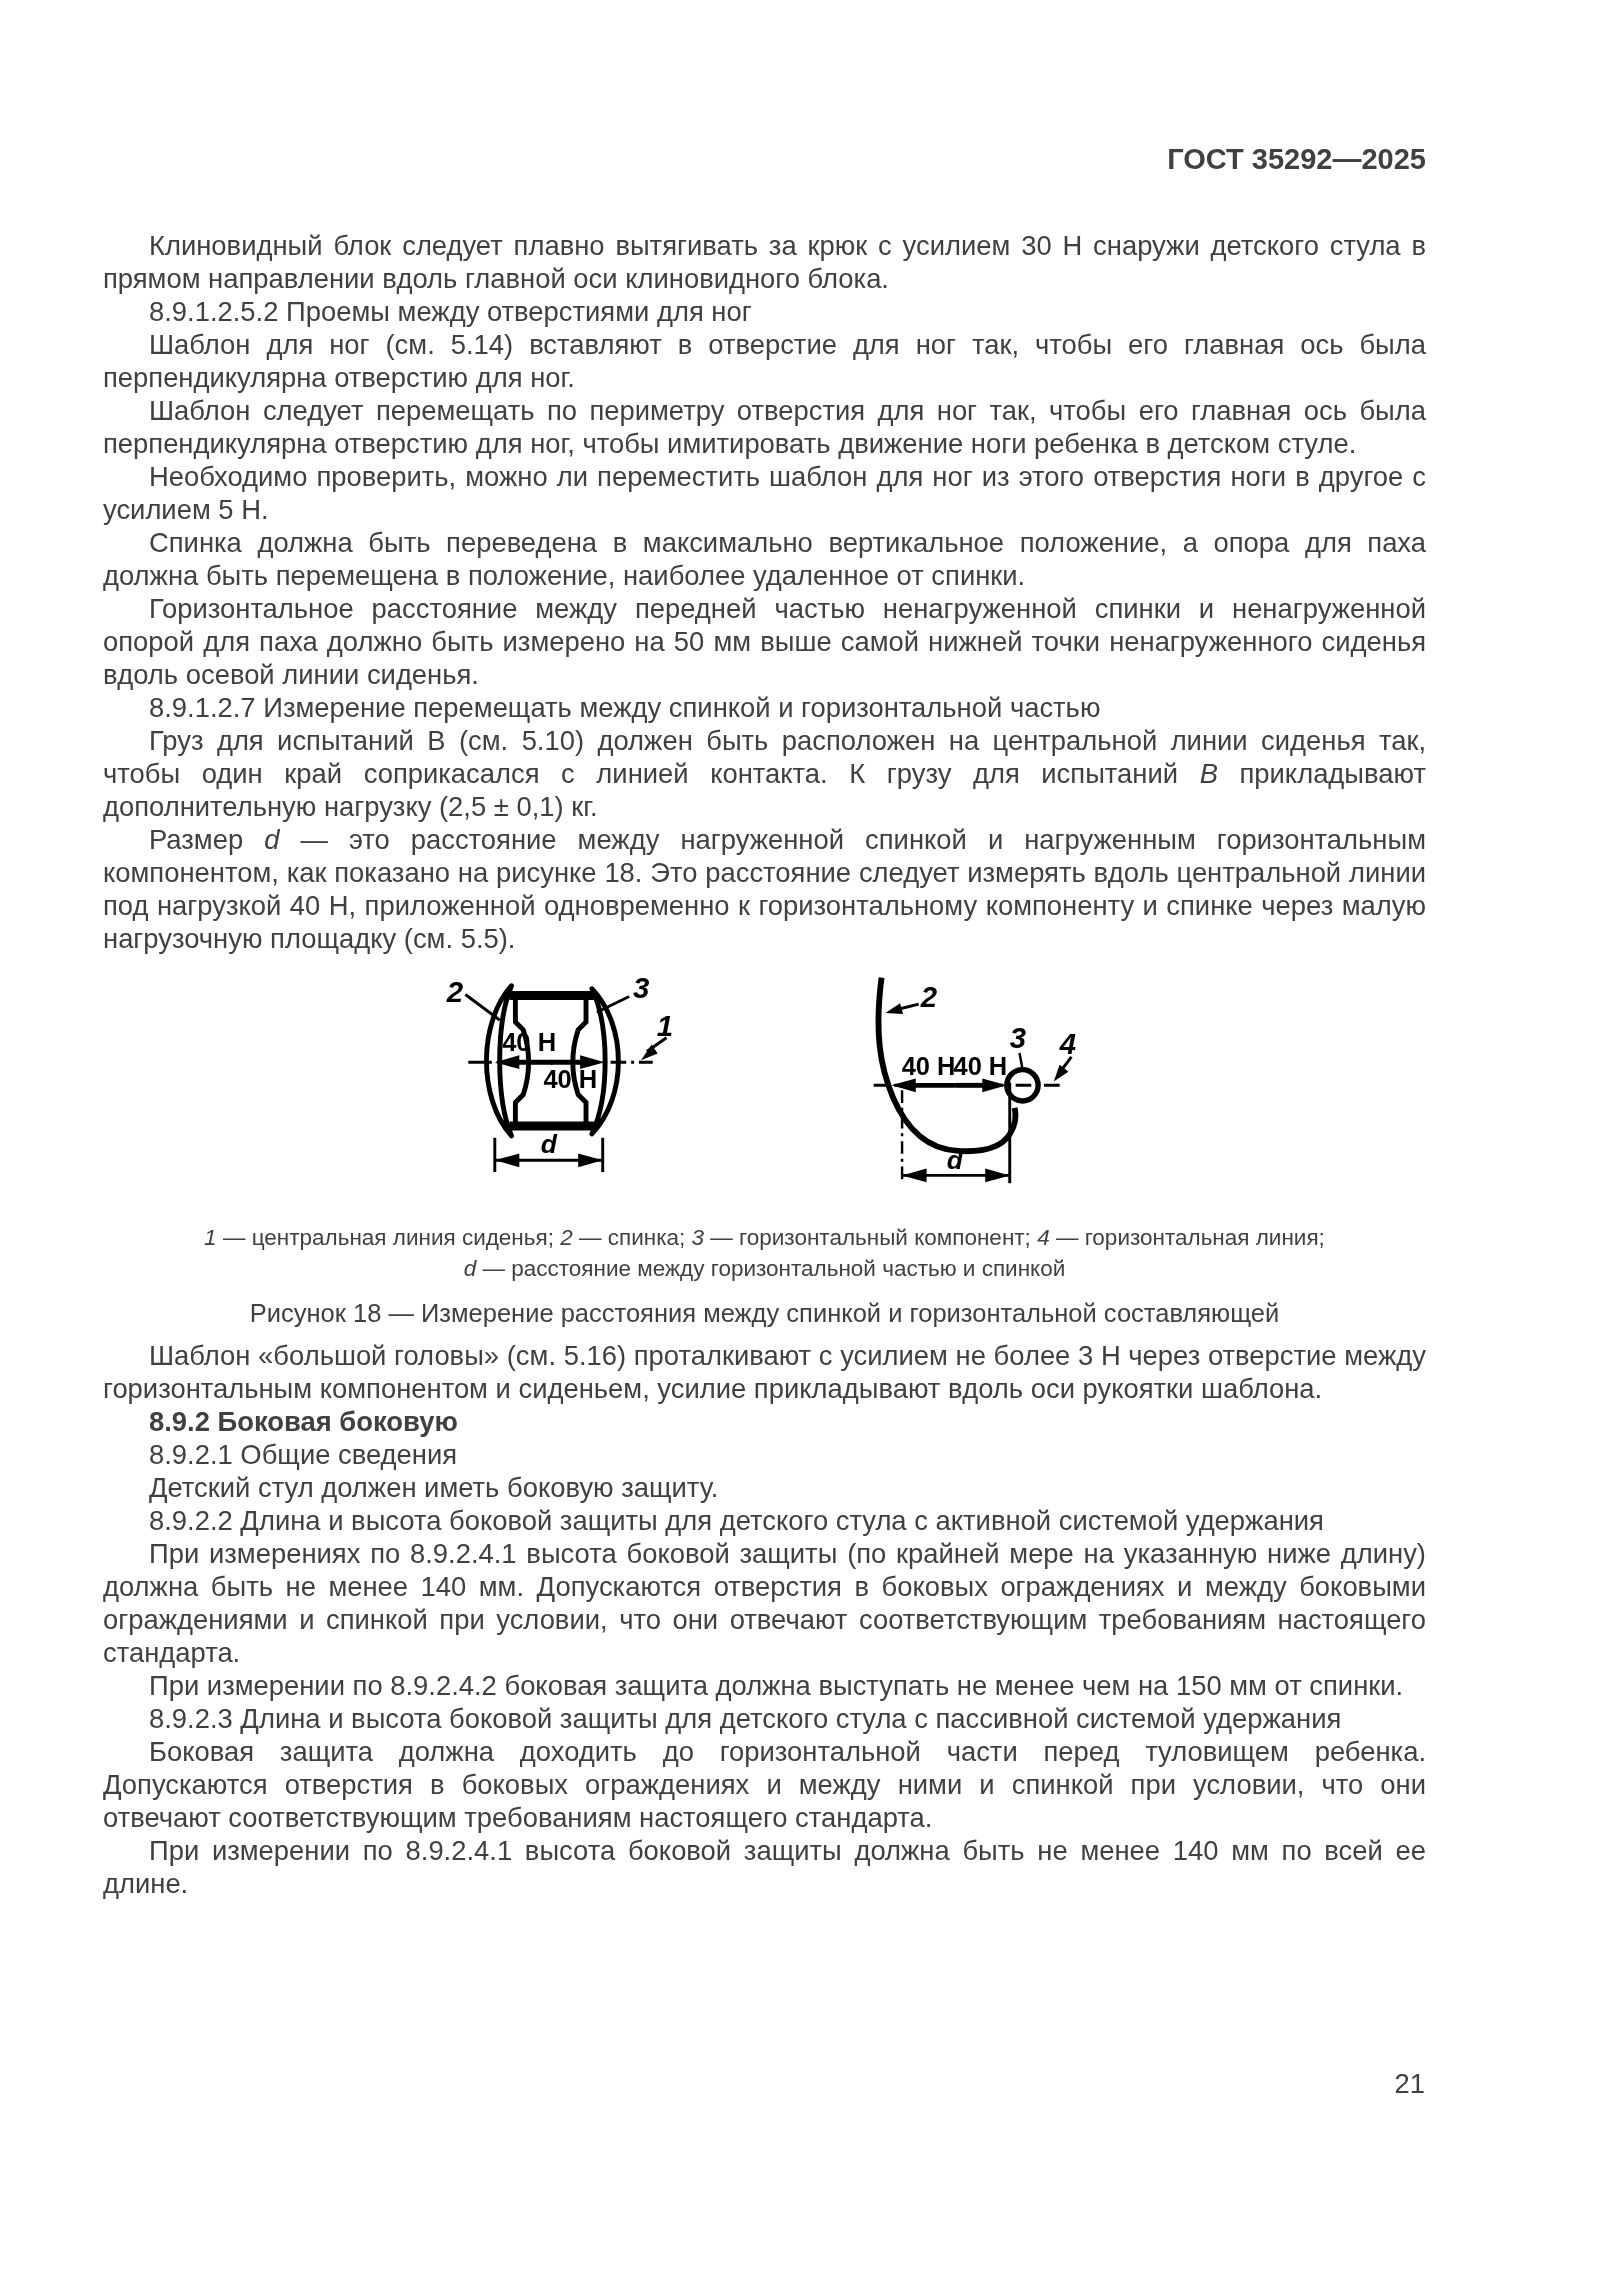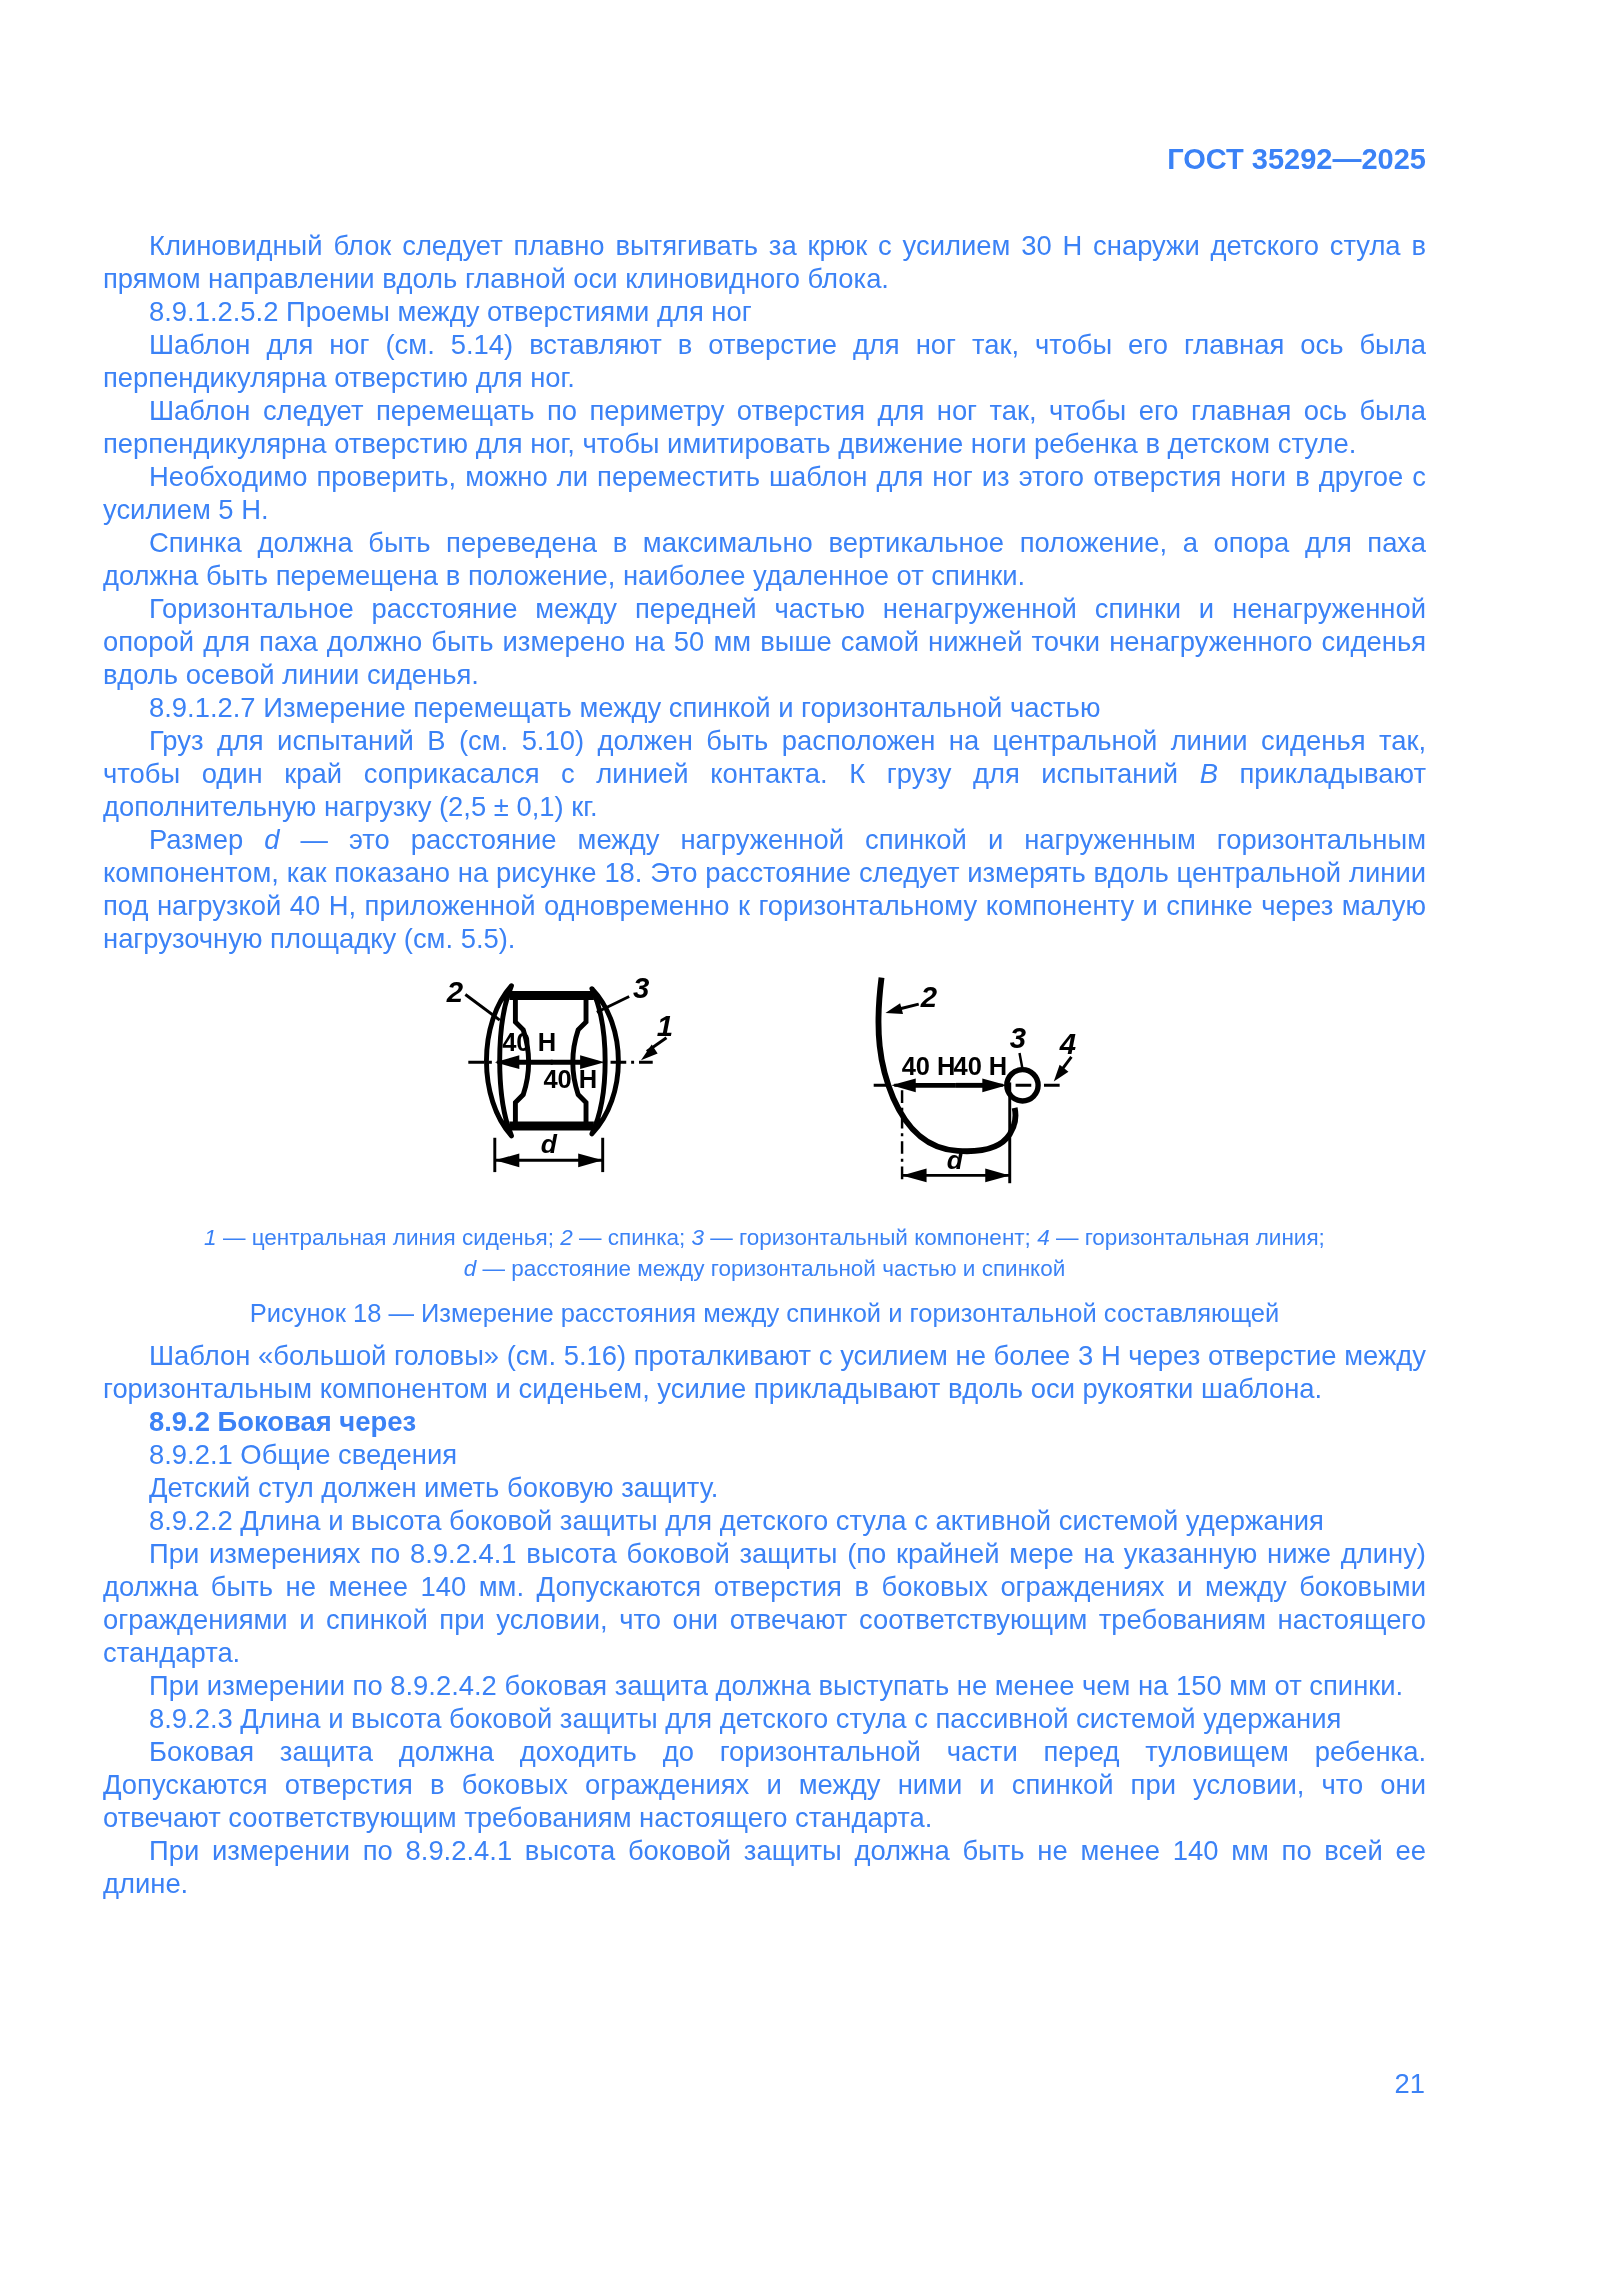--- a/index.html
+++ b/index.html
@@ -6,21 +6,21 @@
     margin: 0;
     padding: 0;
     background: #ffffff;
   }
   .page {
     position: relative;
     width: 1621px;
     height: 2293px;
     background: #ffffff;
     font-family: "Liberation Sans", sans-serif;
-    color: #3b82f6;
+    color: #404040;
     overflow: hidden;
   }
   .doc-header {
     position: absolute;
     top: 143px;
     left: 103px;
     width: 1323px;
     text-align: right;
     font-size: 29px;
     font-weight: bold;
@@ -185,21 +185,21 @@
         <text class="dim-label" x="105" y="210" text-anchor="middle">d</text>
       </svg>
     </div>
 
     <p class="fig-caption"><i>1</i><span> — центральная линия сиденья; </span><i>2</i><span> — спинка; </span><i>3</i><span> — горизонтальный компонент; </span><i>4</i><span> — горизонтальная линия;</span><br>
     <i>d</i><span> — расстояние между горизонтальной частью и спинкой</span></p>
 
     <p class="fig-title">Рисунок 18 — Измерение расстояния между спинкой и горизонтальной составляющей</p>
 
     <p class="para">Шаблон «большой головы» (см. 5.16) проталкивают с усилием не более 3 Н через отверстие между горизонтальным компонентом и сиденьем, усилие прикладывают вдоль оси рукоятки шаблона.</p>
-    <p class="para bold">8.9.2 Боковая через</p>
+    <p class="para bold">8.9.2 Боковая боковую</p>
     <p class="para">8.9.2.1 Общие сведения</p>
     <p class="para">Детский стул должен иметь боковую защиту.</p>
     <p class="para">8.9.2.2 Длина и высота боковой защиты для детского стула с активной системой удержания</p>
     <p class="para">При измерениях по 8.9.2.4.1 высота боковой защиты (по крайней мере на указанную ниже длину) должна быть не менее 140 мм. Допускаются отверстия в боковых ограждениях и между боковыми ограждениями и спинкой при условии, что они отвечают соответствующим требованиям настоящего стандарта.</p>
     <p class="para">При измерении по 8.9.2.4.2 боковая защита должна выступать не менее чем на 150 мм от спинки.</p>
     <p class="para">8.9.2.3 Длина и высота боковой защиты для детского стула с пассивной системой удержания</p>
     <p class="para">Боковая защита должна доходить до горизонтальной части перед туловищем ребенка. Допускаются отверстия в боковых ограждениях и между ними и спинкой при условии, что они отвечают соответствующим требованиям настоящего стандарта.</p>
     <p class="para">При измерении по 8.9.2.4.1 высота боковой защиты должна быть не менее 140 мм по всей ее длине.</p>
   </div>
 

